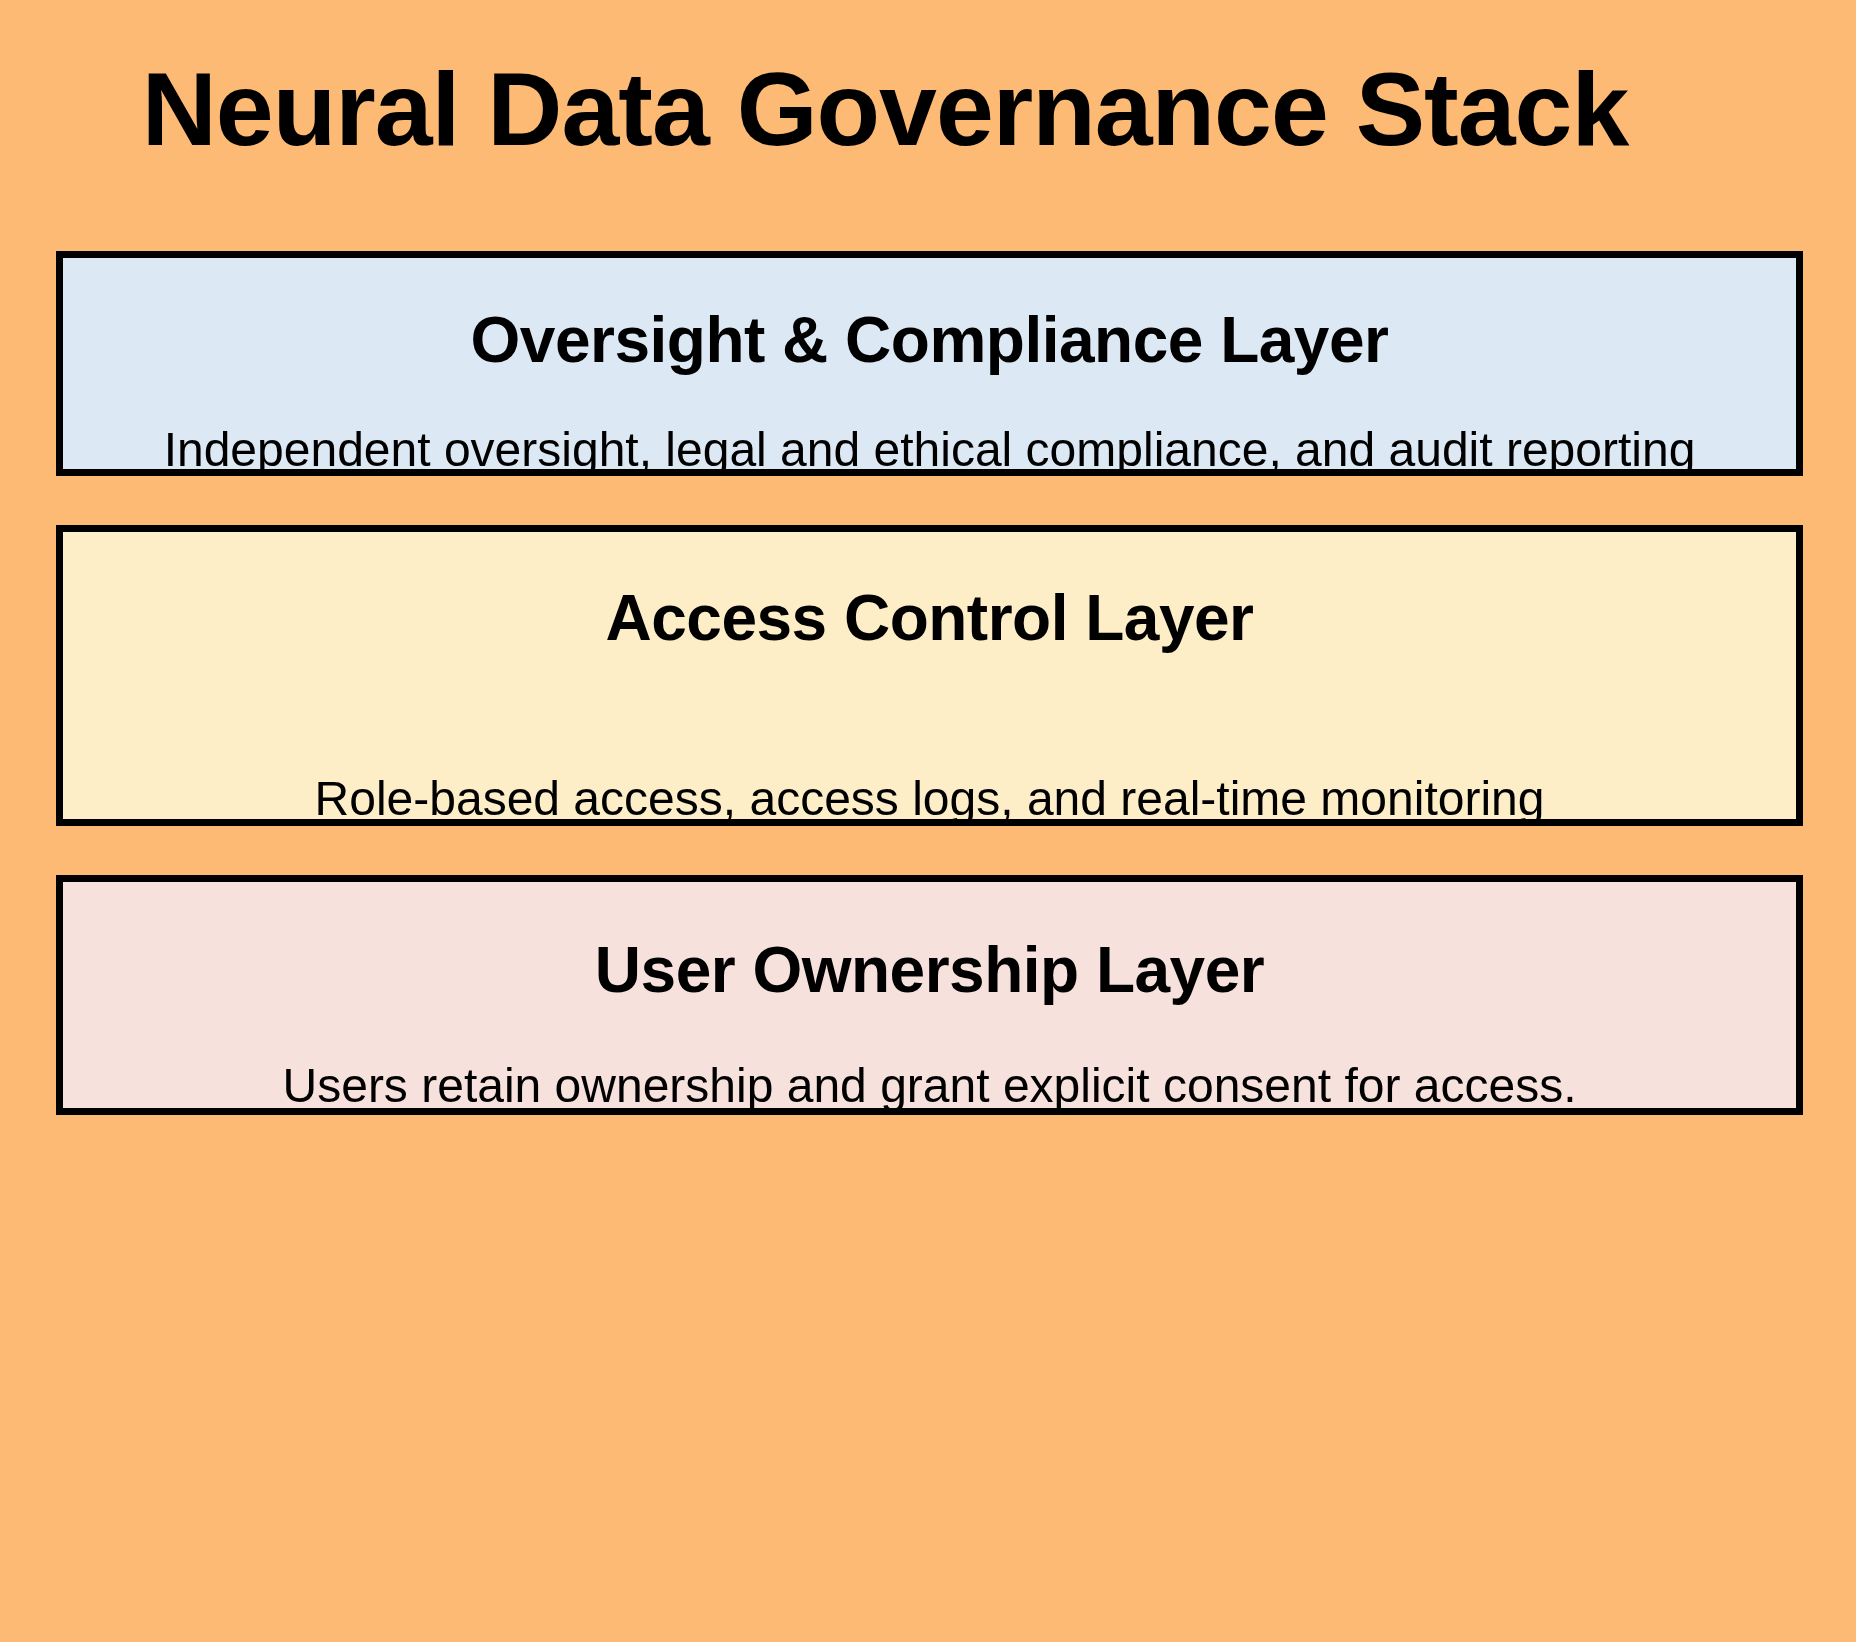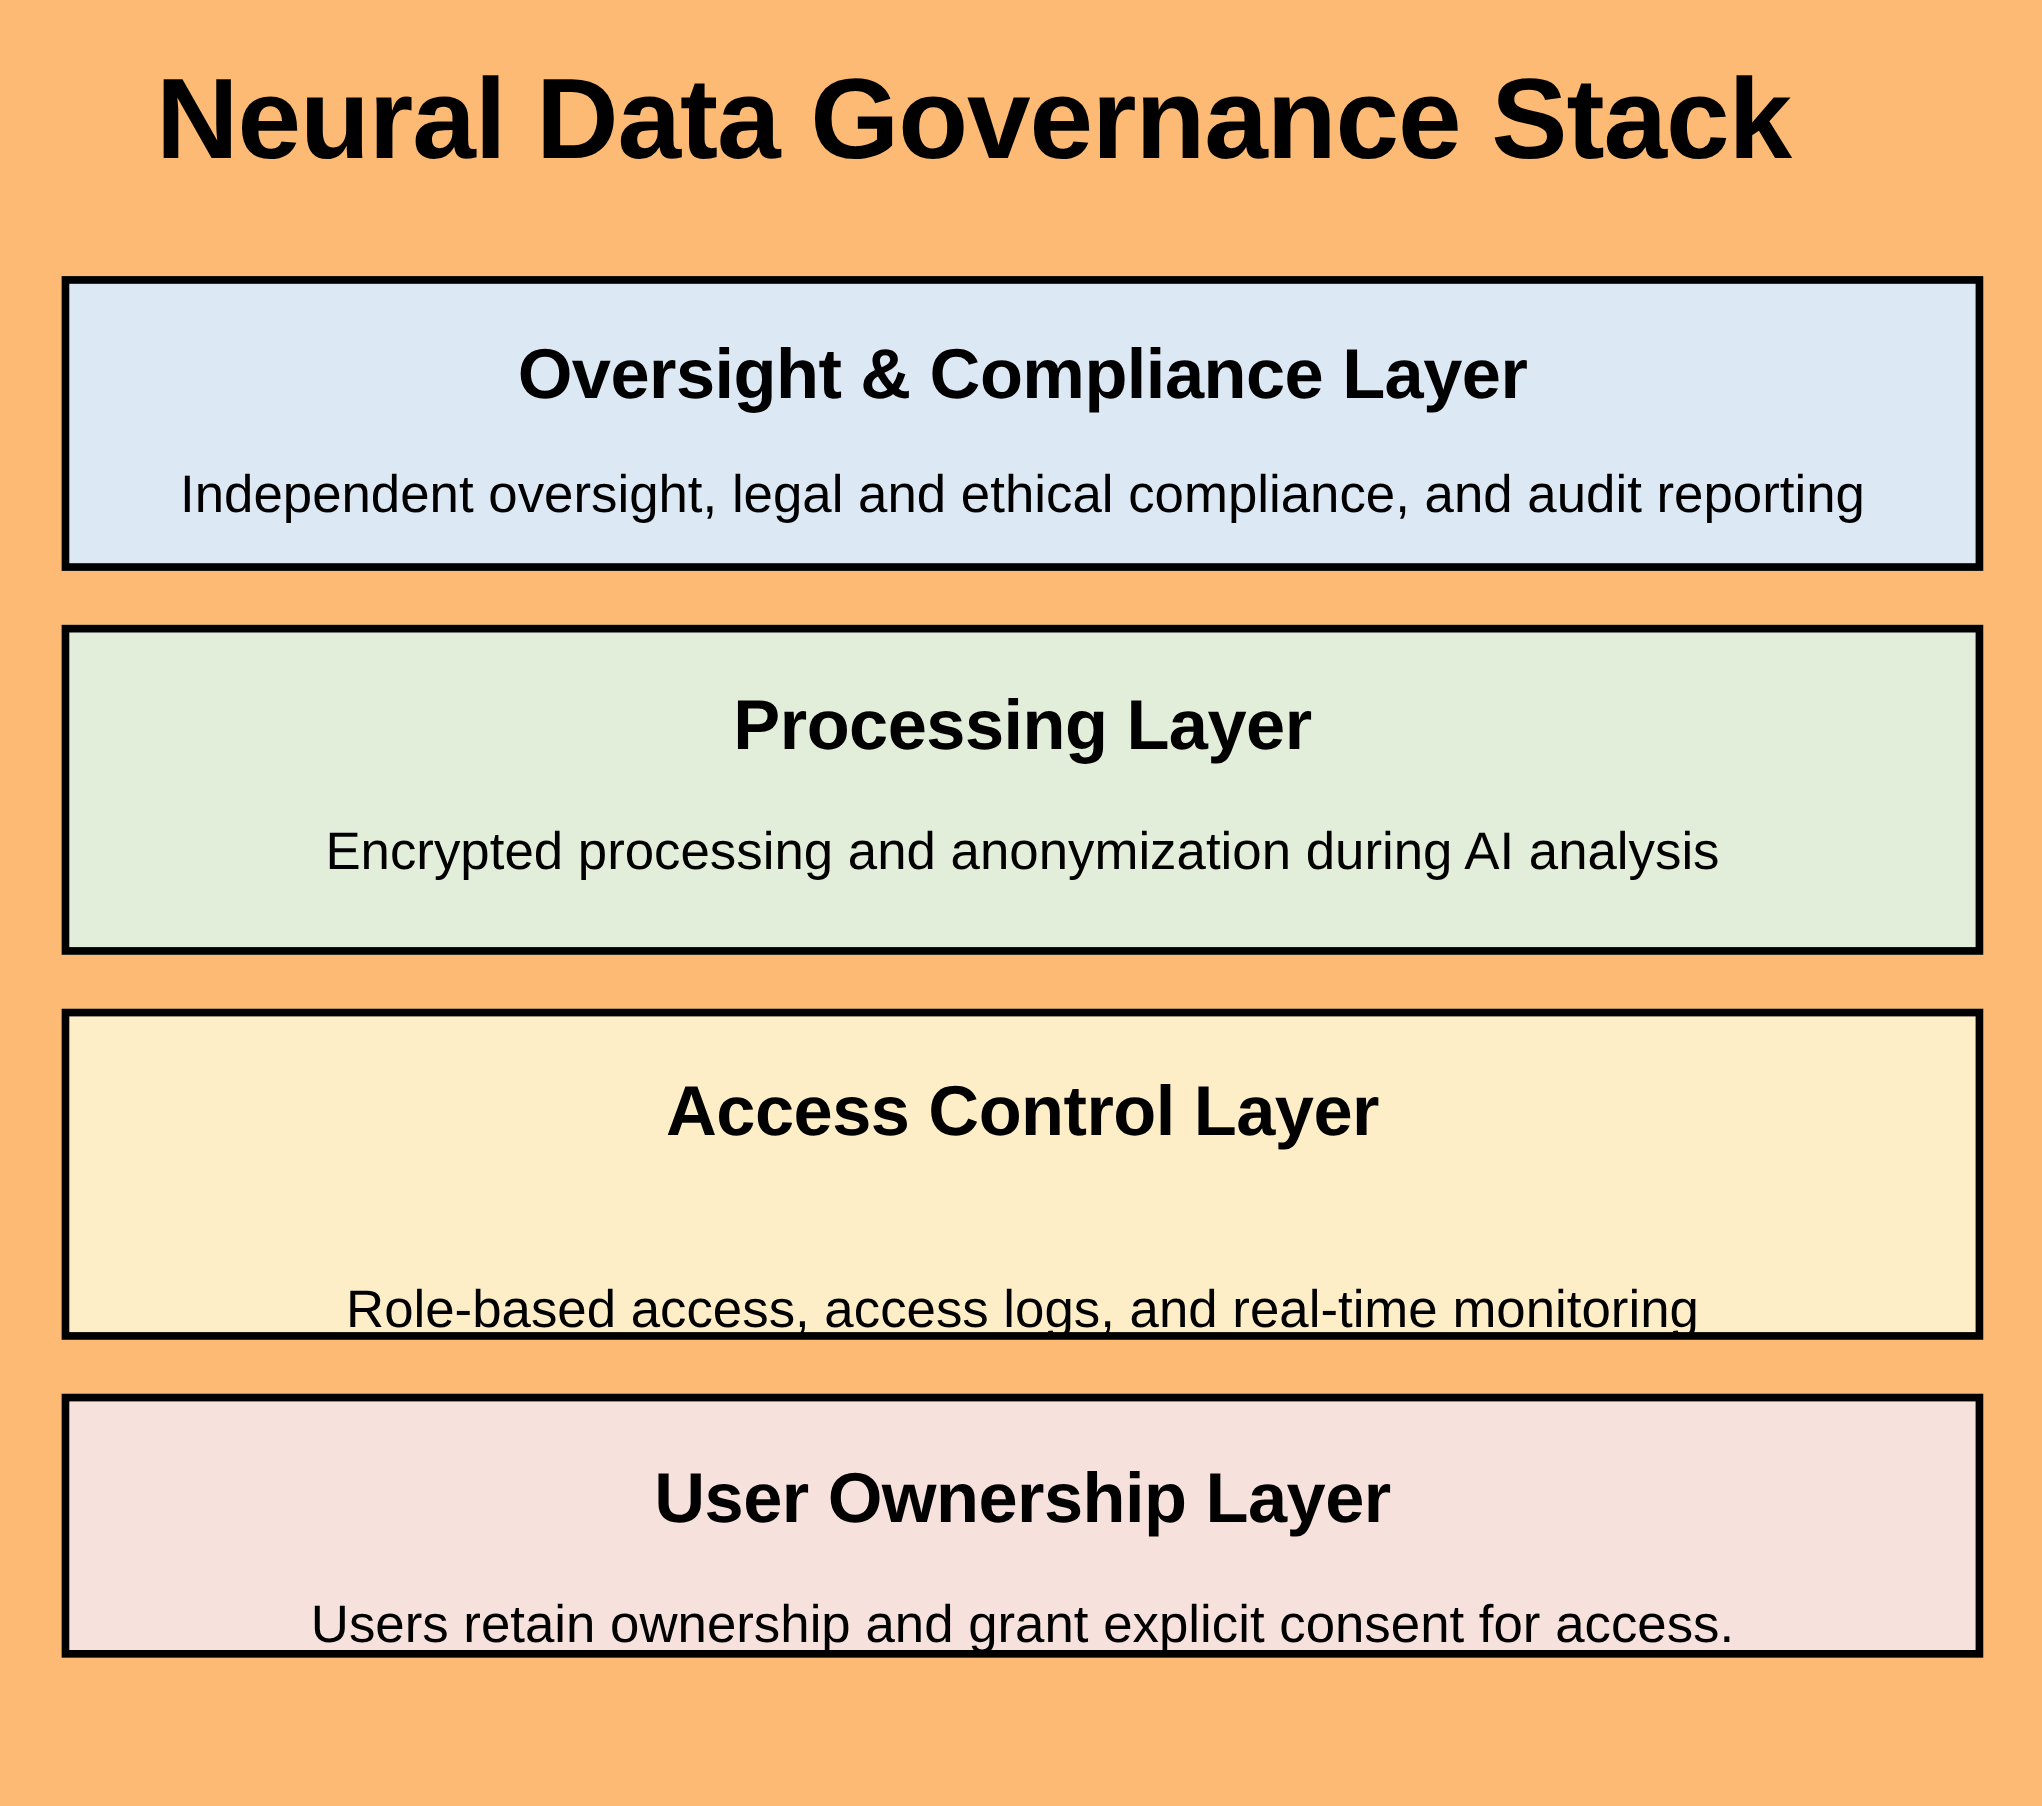--- a/index.html
+++ b/index.html
@@ -57,21 +57,21 @@
     letter-spacing: -0.5px;
   }
   .layer-desc {
     font-size: 48px;
     font-weight: normal;
     line-height: 1.15;
     text-align: center;
     white-space: nowrap;
   }
   
-  .box-1 { height: 268px; }
+  .box-1 { height: 225px; }
   .box-1 .layer-title { margin-top: 46px; }
   .box-1 .layer-desc  { margin-top: 44px; }
 
   .box-2 { height: 300px; }
   .box-2 .layer-title { margin-top: 48px; }
   .box-2 .layer-desc  { margin-top: 50px; }
 
   .box-3 { height: 301px; }
   .box-3 .layer-title { margin-top: 50px; }
   .box-3 .layer-desc  { margin-top: 78px; }
@@ -87,24 +87,20 @@
 
   <div id="page-title">Neural Data Governance Stack</div>
 
   <div class="stack">
 
     <div class="layer-box box-1" style="background-color: rgb(220, 232, 244); border-color: rgb(0, 0, 0);">
       <div class="layer-title">Oversight &amp; Compliance Layer</div>
       <div class="layer-desc">Independent oversight, legal and ethical compliance, and audit reporting</div>
     </div>
 
-    <div class="layer-box box-2" style="background-color: rgb(226, 238, 217); border-color: rgb(0, 0, 0);">
-      <div class="layer-title">Processing Layer</div>
-      <div class="layer-desc">Encrypted processing and anonymization during AI analysis</div>
-    </div>
 
     <div class="layer-box box-3" style="background-color: rgb(253, 238, 200); border-color: rgb(0, 0, 0); gap: 37px;">
       <div class="layer-title">Access Control Layer</div>
       <div class="layer-desc">Role-based access, access logs, and real-time monitoring</div>
     </div>
 
     <div class="layer-box box-4" style="background-color: rgb(247, 225, 220); border-color: rgb(0, 0, 0);">
       <div class="layer-title">User Ownership Layer</div>
       <div class="layer-desc">Users retain ownership and grant explicit consent for access.</div>
     </div>

